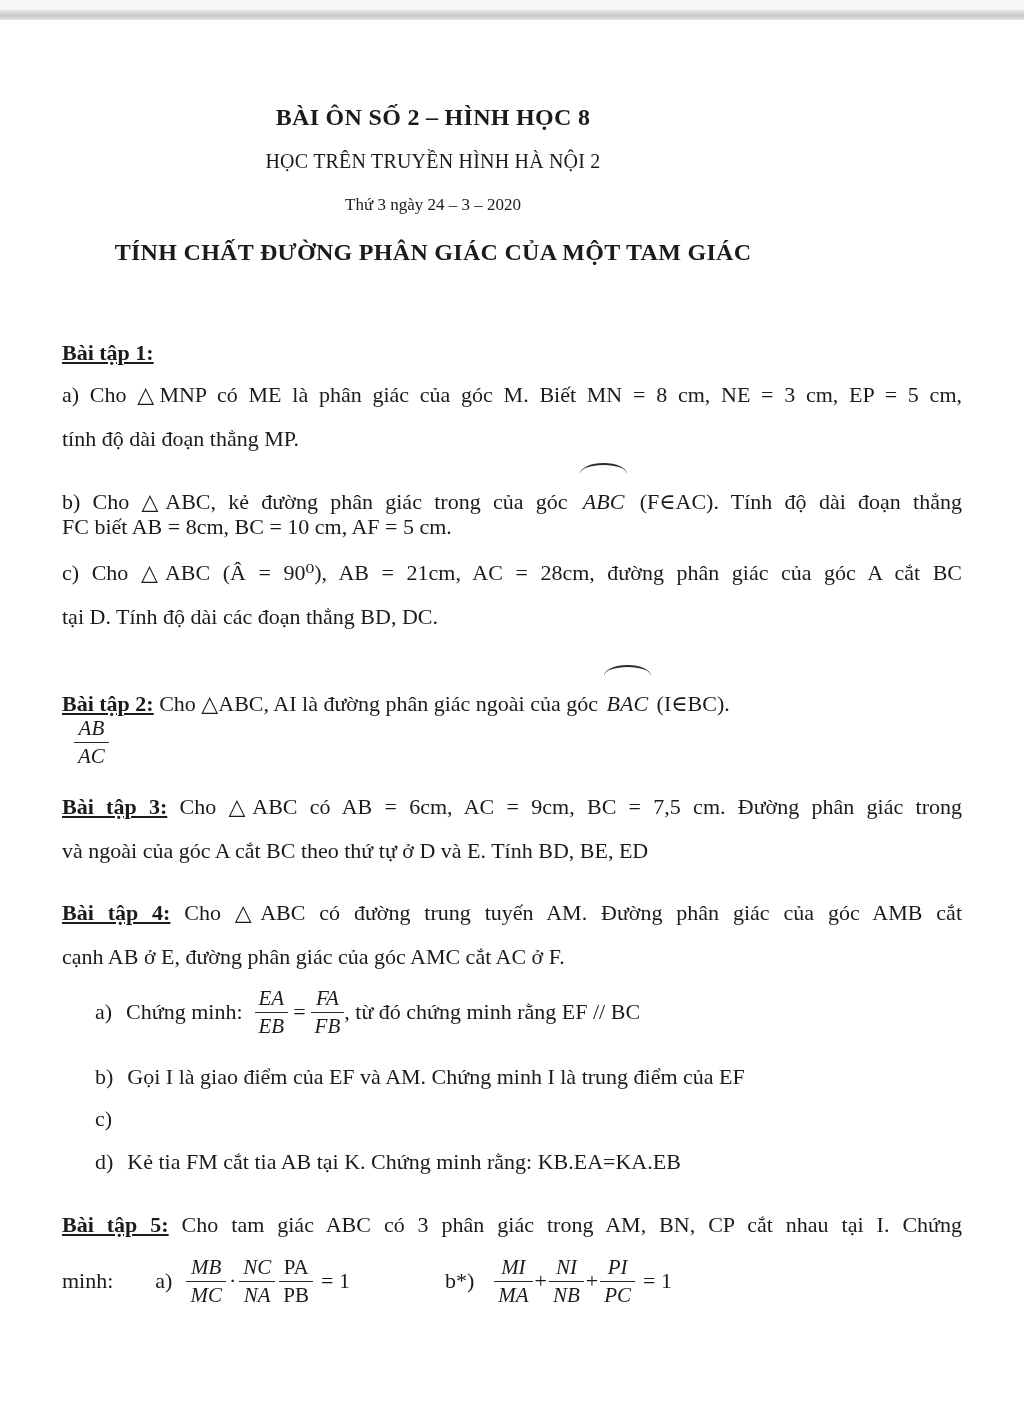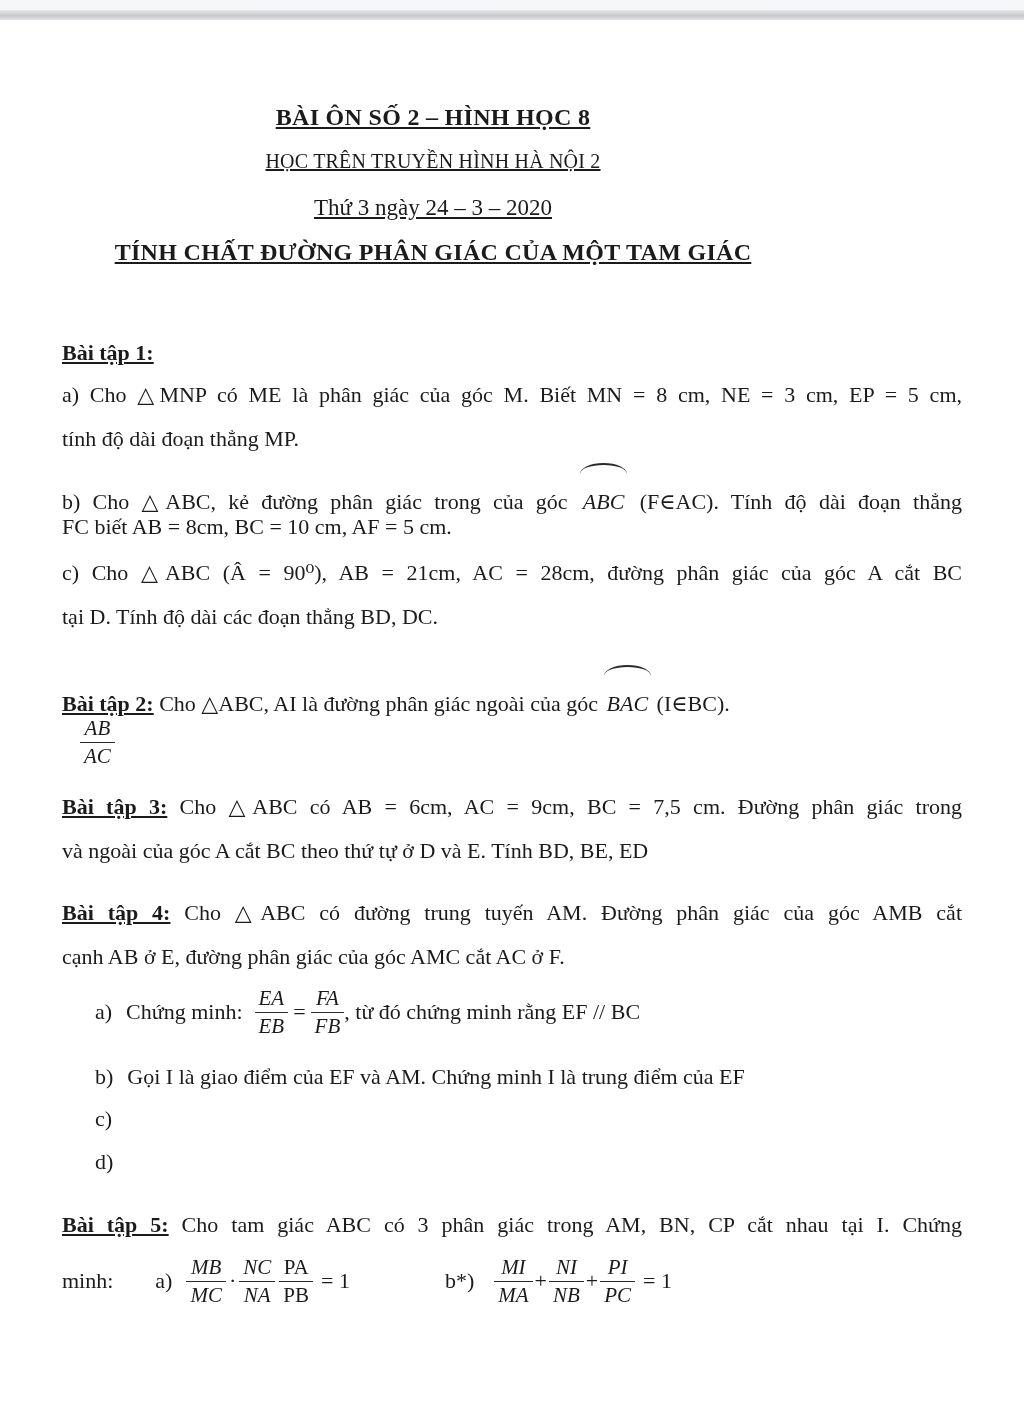--- a/index.html
+++ b/index.html
@@ -5,24 +5,24 @@
   html,body{margin:0;padding:0;}
   body{
     width:1024px;height:1404px;position:relative;overflow:hidden;
     background:#ffffff;color:#1b1b1d;
     font-family:"Liberation Serif","DejaVu Serif",serif;
     -webkit-font-smoothing:antialiased;
   }
   .topbar-light{position:absolute;left:0;top:0;width:1024px;height:10px;background:#f6f7f9;}
   .topbar-gray{position:absolute;left:0;top:10px;width:1024px;height:10px;
     background:linear-gradient(to bottom,#e9e9eb 0%,#c9c9cd 55%,#e3e3e5 100%);}
-  .hline{position:absolute;left:0;width:866px;text-align:center;white-space:nowrap;text-decoration:underline;}
+  .hline{position:absolute;left:0;width:866px;text-align:center;white-space:nowrap;}
   .h-bold{font-weight:bold;font-size:24px;letter-spacing:.3px;}
   .h-reg{font-weight:normal;font-size:20px;letter-spacing:.2px;}
-  .h-date{font-weight:normal;font-size:23px;}
+  .h-date{font-weight:normal;font-size:17px;}
   .line{position:absolute;left:62px;width:900px;font-size:22px;line-height:34px;}
   .just{text-align:justify;text-align-last:justify;}
   .exlabel{font-weight:bold;text-decoration:underline;}
   .indent{left:95px;width:867px;}
   .itemrow{display:flex;align-items:center;}
   .itemlabel{margin-right:14px;}
   .frac{display:inline-block;vertical-align:middle;text-align:center;
     font-style:italic;font-size:21px;line-height:25px;}
   .frac .num{display:block;padding:0 4px 1px 4px;border-bottom:1.6px solid #2a2a2c;}
   .frac .den{display:block;padding:1px 4px 0 4px;}
@@ -47,21 +47,21 @@
 <div class="line" style="top:336px"><span class="exlabel">Bài tập 1:</span></div>
 <div class="line just" style="top:378px">a) Cho △MNP có ME là phân giác của góc M. Biết MN = 8 cm, NE = 3 cm, EP = 5 cm,</div>
 <div class="line" style="top:422px">tính độ dài đoạn thẳng MP.</div>
 <div class="line just" style="top:466px"><span>b) Cho △ABC, kẻ đường phân giác trong của góc </span><span class="angle">ABC</span><span> (F∈AC). Tính độ dài đoạn thẳng</span></div>
 <div class="line" style="top:510px">FC biết AB = 8cm, BC = 10 cm, AF = 5 cm.</div>
 <div class="line just" style="top:556px">c) Cho △ABC (Â = 90⁰), AB = 21cm, AC = 28cm, đường phân giác của góc A cắt BC</div>
 <div class="line" style="top:600px">tại D. Tính độ dài các đoạn thẳng BD, DC.</div>
 
 <div class="line" style="top:668px"><span class="exlabel">Bài tập 2:</span><span> Cho △ABC, AI là đường phân giác ngoài của góc </span><span class="angle">BAC</span><span> (I∈BC).</span></div>
 <div class="line itemrow" style="top:710px;height:64px">
-  <span class="frac" style="margin-left:18px">
+  <span class="frac" style="margin-left:12px">
       <span class="num">AB</span>
       <span class="den">AC</span>
     </span>
 </div>
 
 <div class="line just" style="top:790px"><span class="exlabel">Bài tập 3:</span><span> Cho △ABC có AB = 6cm, AC = 9cm, BC = 7,5 cm. Đường phân giác trong</span></div>
 <div class="line" style="top:834px">và ngoài của góc A cắt BC theo thứ tự ở D và E. Tính BD, BE, ED</div>
 
 <div class="line just" style="top:896px"><span class="exlabel">Bài tập 4:</span><span> Cho △ABC có đường trung tuyến AM. Đường phân giác của góc AMB cắt</span></div>
 <div class="line" style="top:940px">cạnh AB ở E, đường phân giác của góc AMC cắt AC ở F.</div>
@@ -83,20 +83,21 @@
 
 <div class="line indent itemrow" style="top:1060px">
   <span class="itemlabel">b)</span>
   <span>Gọi I là giao điểm của EF và AM. Chứng minh I là trung điểm của EF</span>
 </div>
 <div class="line indent itemrow" style="top:1102px">
   <span class="itemlabel">c)</span>
 </div>
 <div class="line indent itemrow" style="top:1145px">
   <span class="itemlabel">d)</span>
+  <span>Kẻ tia FM cắt tia AB tại K. Chứng minh rằng: KB.EA=KA.EB</span>
 </div>
 
 <div class="line just" style="top:1208px"><span class="exlabel">Bài tập 5:</span><span> Cho tam giác ABC có 3 phân giác trong AM, BN, CP cắt nhau tại I. Chứng</span></div>
 
 <div class="line formula-row" style="top:1248px">
   <span>minh:</span>
   <span style="margin-left:42px">a)</span>
   <span class="frac" style="margin-left:14px">
       <span class="num">MB</span>
       <span class="den">MC</span>

